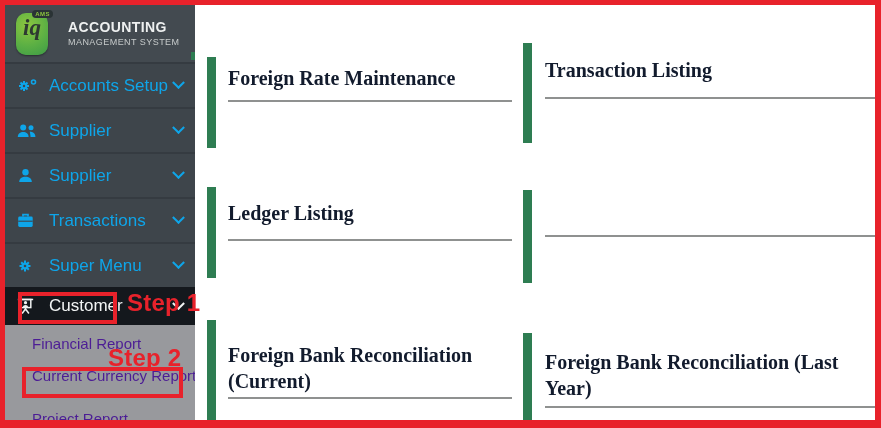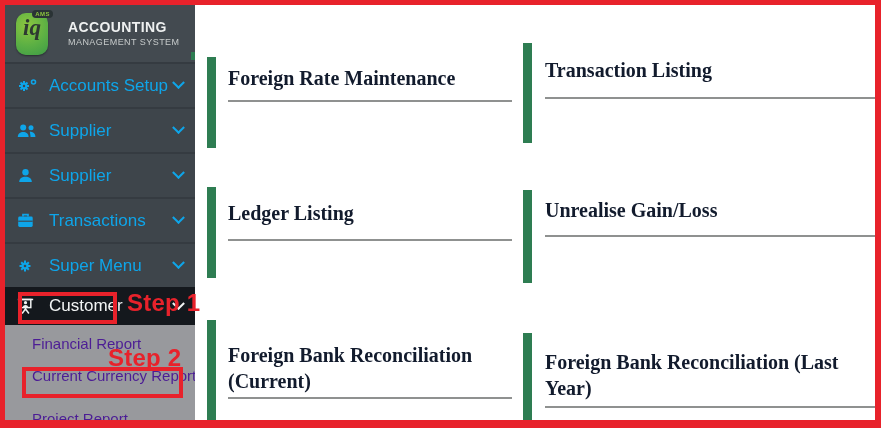--- a/index.html
+++ b/index.html
@@ -226,21 +226,20 @@
     </div>
 
     <div class="card col-l c2">
       <div class="vbar"></div>
       <div class="card-title">Ledger Listing</div>
       <div class="rule"></div>
     </div>
 
     <div class="card col-r c3">
       <div class="vbar"></div>
-      <div class="card-title">Unrealise Gain/Loss</div>
       <div class="rule"></div>
     </div>
 
     <div class="card col-l c4">
       <div class="vbar"></div>
       <div class="card-title">Foreign Bank Reconciliation (Current)</div>
       <div class="rule"></div>
     </div>
 
     <div class="card col-r c5">

